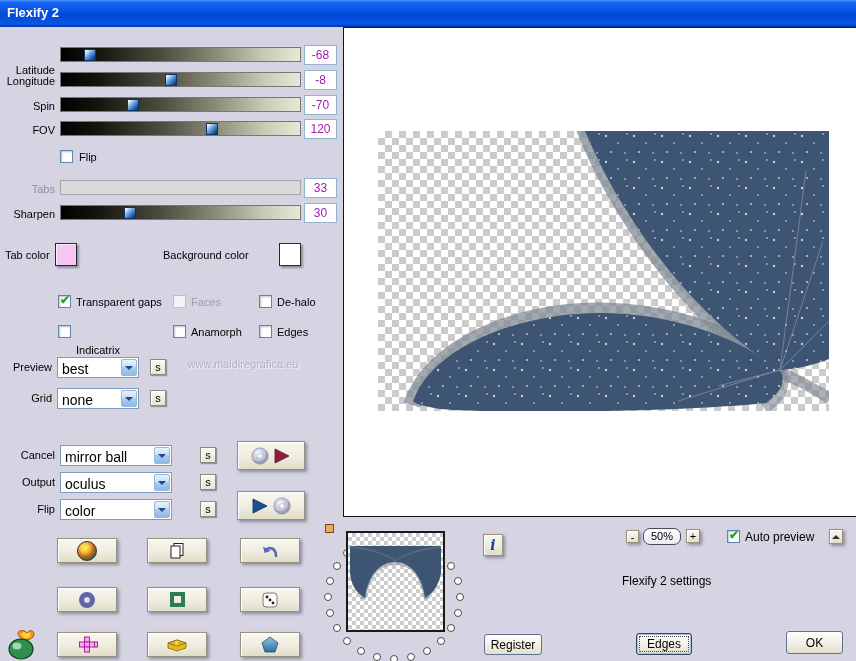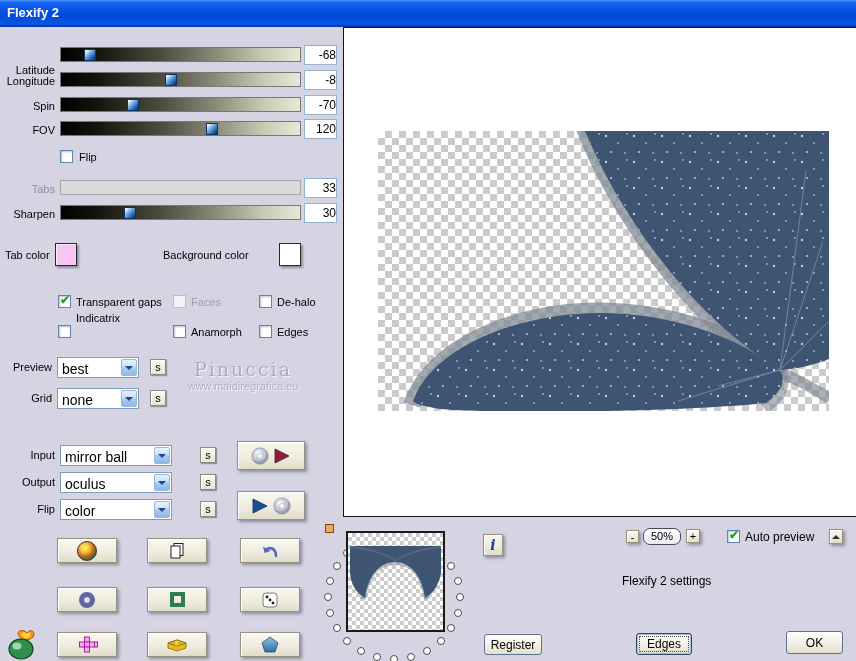--- a/index.html
+++ b/index.html
@@ -27,21 +27,21 @@
   }
   .slider-row.disabled .track{background:#dadada;border-color:#a6a6a6}
   .slider-row.disabled .rowlbl{color:#8f8f98}
   .thumb{
     position:absolute;top:1px;width:12px;height:12px;margin-left:-6px;
     background:linear-gradient(135deg,#ffffff 0%,#dcedfb 14%,#5b9bdb 48%,#1a4d94 82%,#0b2c60 100%);
     border:1px solid #0e3260;box-sizing:border-box;
   }
   .valbox{
     width:33px;height:20px;box-sizing:border-box;background:#fff;
-    border:1px solid #93b3d0;font-size:12px;text-align:right;line-height:18px;color:#000000;
+    border:1px solid #93b3d0;font-size:12px;text-align:center;line-height:18px;color:#a21caf;
   }
   
   .cb{
     width:13px;height:13px;box-sizing:border-box;background:#fff;
     border:1px solid #5d87a8;box-shadow:inset 1px 1px 2px rgba(90,120,150,.45);
   }
   .cb.checked::after{
     content:"\2714";position:absolute;left:1px;top:-3px;font-size:12px;color:#1ea11e;font-weight:bold;
   }
   .cb.disabled{border-color:#b9c2ca;background:#f1f3f5;box-shadow:none}
@@ -158,45 +158,44 @@
 <div class="a plainlbl" style="left:163px;top:249px">Background color</div>
 <div class="a swatch" style="left: 279px; top: 243px; background-color: rgb(255, 255, 255);"></div>
 
 <div class="a cb checked" style="left:58px;top:295px"></div>
 <div class="a cbl" style="left:76px;top:296px">Transparent gaps</div>
 <div class="a cb disabled" style="left:173px;top:295px"></div>
 <div class="a cbl disabled" style="left:191px;top:296px">Faces</div>
 <div class="a cb" style="left:259px;top:295px"></div>
 <div class="a cbl" style="left:277px;top:296px">De-halo</div>
 <div class="a cb" style="left:58px;top:325px"></div>
-<div class="a cbl" style="left:76px;top:312px">Indicatrix</div>
+<div class="a cbl" style="left:76px;top:344px">Indicatrix</div>
 <div class="a cb" style="left:173px;top:325px"></div>
 <div class="a cbl" style="left:191px;top:326px">Anamorph</div>
 <div class="a cb" style="left:259px;top:325px"></div>
 <div class="a cbl" style="left:277px;top:326px">Edges</div>
 
 <div class="a rowlbl" style="left:-3px;top:361px">Preview</div>
 <div class="a combo" style="left:57px;top:357px;width:82px">
   <span class="cval">best</span>
   <span class="cbtn"></span>
 </div>
 <div class="a sbtn" style="left:150px;top:359px">s</div>
 <div class="a rowlbl" style="left:-3px;top:392px">Grid</div>
 <div class="a combo" style="left:57px;top:388px;width:82px">
   <span class="cval">none</span>
   <span class="cbtn"></span>
 </div>
 <div class="a sbtn" style="left:150px;top:390px">s</div>
 
 <div class="a" style="left:168px;top:358px;width:150px;text-align:center">
-  <div class="wm1">Pinuccia</div>
   <div class="wm2">www.maidiregrafica.eu</div>
 </div>
 
-<div class="a rowlbl" style="left:0;top:449px">Input</div>
+<div class="a rowlbl" style="left:0;top:449px">Cancel</div>
 <div class="a combo" style="left:60px;top:445px;width:112px">
   <span class="cval">mirror ball</span>
   <span class="cbtn"></span>
 </div>
 <div class="a sbtn" style="left:200px;top:447px">s</div>
 <div class="a rowlbl" style="left:0;top:476px">Output</div>
 <div class="a combo" style="left:60px;top:472px;width:112px">
   <span class="cval">oculus</span>
   <span class="cbtn"></span>
 </div>

